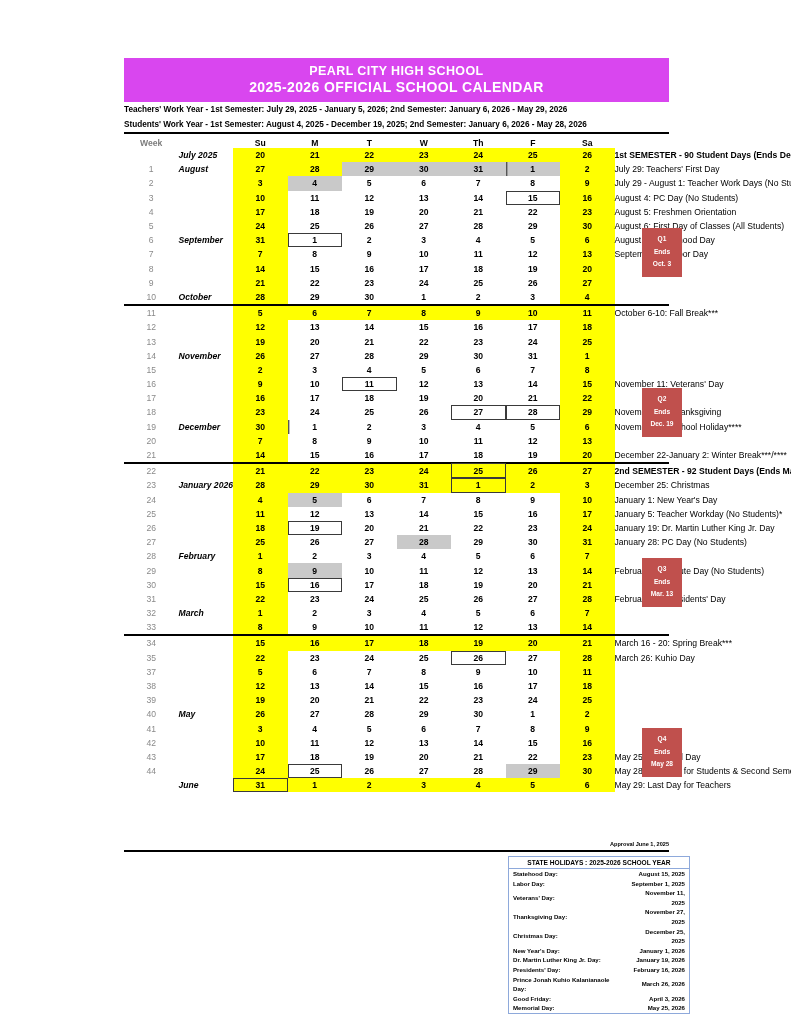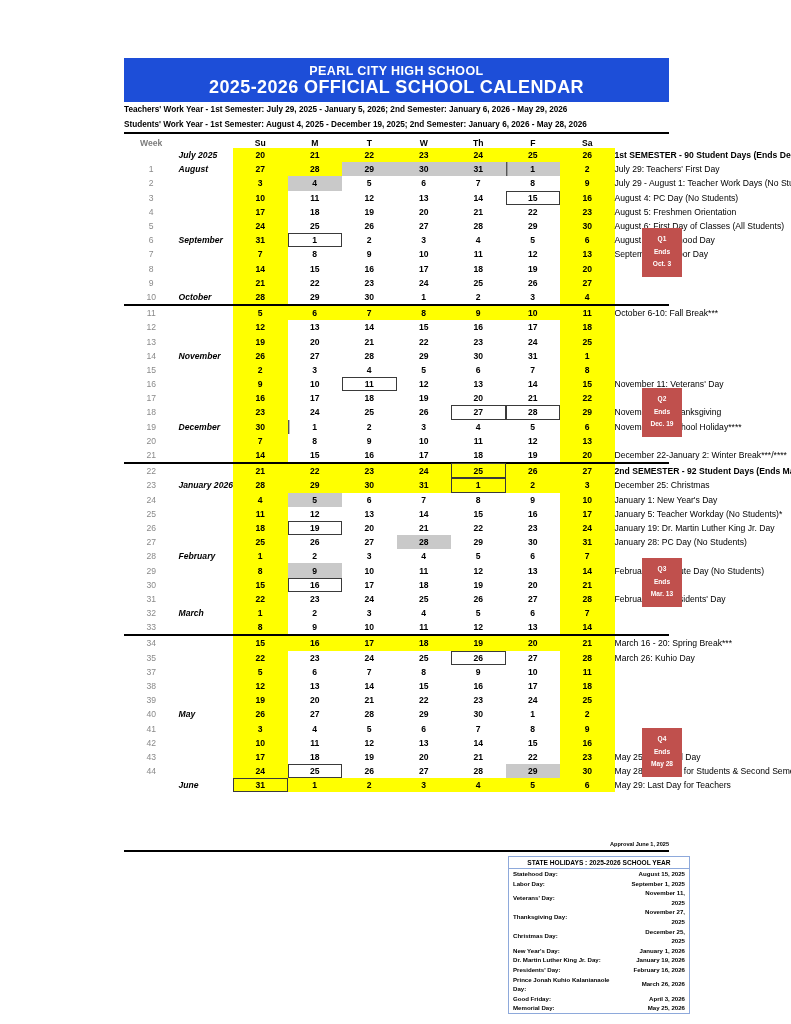--- a/index.html
+++ b/index.html
@@ -1,23 +1,23 @@
 <!DOCTYPE html>
 <html><head>
 <meta charset="utf-8">
 <style>
   html,body{margin:0;padding:0;background:#ffffff;}
   body{font-family:"Liberation Sans", sans-serif;color:#000;}
   #page{position:relative;width:791px;height:1024px;margin:0 auto;background:#fff;overflow:hidden;}
 
   
   .sheet{position:absolute;left:124px;top:58px;width:545px;}
-  .title-bar{background:#1d4ed8;color:#fff;text-align:center;padding:6px 0 7px 0;}
+  .title-bar{background:#d946ef;color:#fff;text-align:center;padding:6px 0 7px 0;}
   .title-bar .l1{font-size:12.5px;font-weight:bold;letter-spacing:.4px;line-height:15px;}
-  .title-bar .l2{font-size:18px;font-weight:bold;letter-spacing:.4px;line-height:16px;text-align:center;}
+  .title-bar .l2{font-size:14px;font-weight:bold;letter-spacing:.4px;line-height:16px;text-align:center;}
   .workyear{text-align:left;font-size:8.2px;font-weight:bold;line-height:11.5px;padding:2px 0 1px 0;}
   .rule-heavy{border-top:2.5px solid #000;margin-top:1px;}
 
   
   table.cal{border-collapse:collapse;width:545px;margin-top:4px;table-layout:fixed;}
   table.cal td,table.cal th{padding:0;font-size:8.6px;}
   .c-week{width:48px;text-align:center;color:#8a8a8a;font-size:6.4px;vertical-align:middle;}
   .c-month{width:108px;text-align:left;padding-right:7px;font-size:8.6px;font-weight:bold;font-style:italic;white-space:nowrap;}
   .c-day{width:24.2px;text-align:center;height:14.2px;vertical-align:middle;font-weight:bold;}
   .c-note{padding-left:7px;font-size:8.1px;white-space:nowrap;font-weight:normal;}

